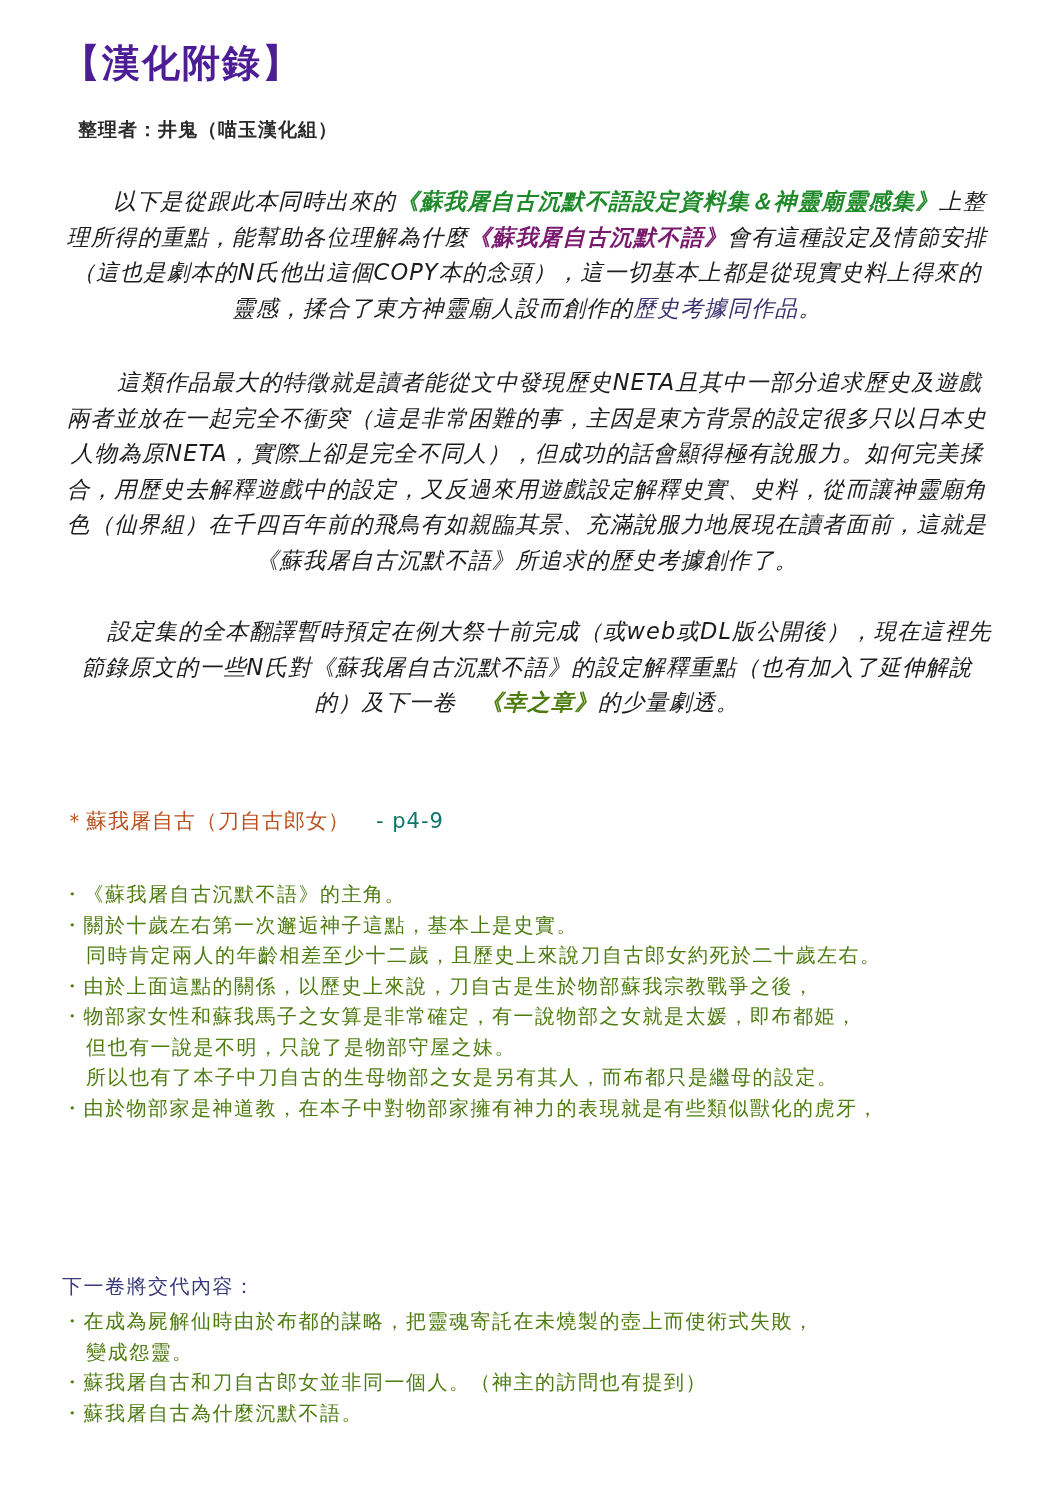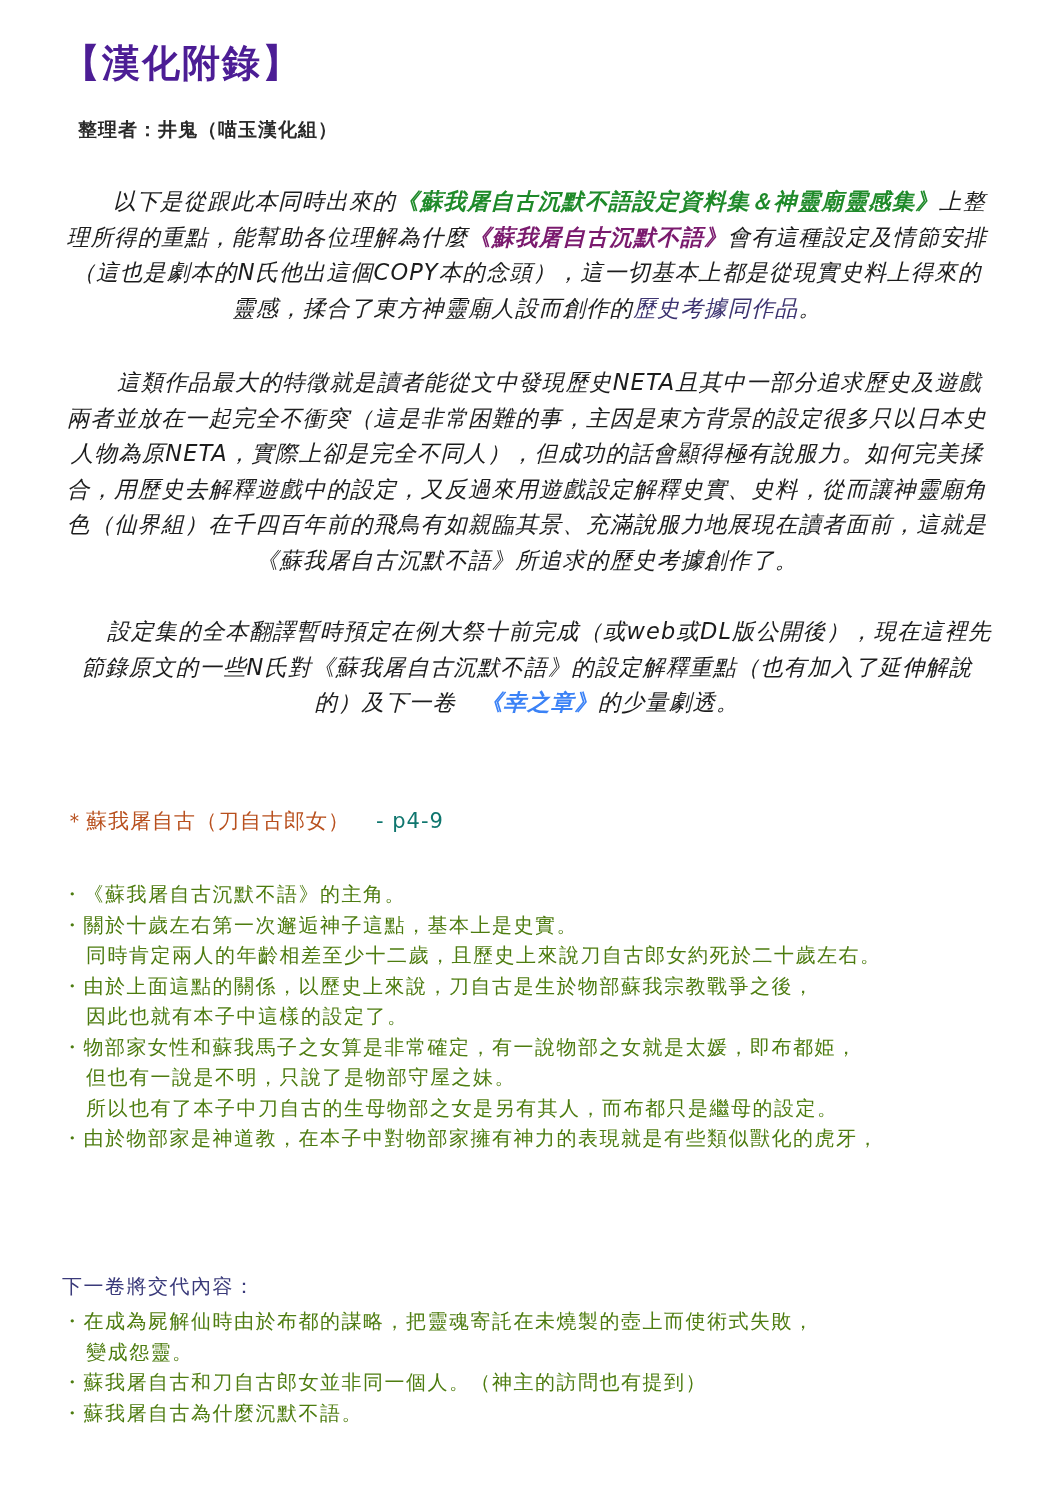--- a/index.html
+++ b/index.html
@@ -47,21 +47,21 @@
       margin: 0;
       text-indent: 2em;
       text-align: center;
     }
     #para1 { top: 184px; }
     #para2 { top: 365px; }
     #para3 { top: 614px; }
     .hl-green  { color: #1f8a2a; font-weight: bold; }
     .hl-purple { color: #7a1a6e; font-weight: bold; }
     .hl-indigo { color: #3c3370; }
-    .hl-teal   { color: #3b82f6; font-weight: bold; margin-left: 24px; }
+    .hl-teal   { color: #4d7c0f; font-weight: bold; margin-left: 24px; }
 
     .section-heading {
       position: absolute;
       left: 64px;
       top: 807px;
       font-size: 21px;
       color: #b8501e;
       letter-spacing: 1px;
     }
     .section-heading .pages {
@@ -114,21 +114,20 @@
 
 <div class="section-heading">
   <span>＊蘇我屠自古（刀自古郎女）</span><span class="pages">- p4-9</span>
 </div>
 
 <div class="bullets" id="notes">
   <div class="line">・《蘇我屠自古沉默不語》的主角。</div>
   <div class="line">・關於十歲左右第一次邂逅神子這點，基本上是史實。</div>
   <div class="line indent">同時肯定兩人的年齡相差至少十二歲，且歷史上來說刀自古郎女約死於二十歲左右。</div>
   <div class="line">・由於上面這點的關係，以歷史上來說，刀自古是生於物部蘇我宗教戰爭之後，</div>
-  <div class="line indent">因此也就有本子中這樣的設定了。</div>
   <div class="line">・物部家女性和蘇我馬子之女算是非常確定，有一說物部之女就是太媛，即布都姫，</div>
   <div class="line indent">但也有一說是不明，只說了是物部守屋之妹。</div>
   <div class="line indent">所以也有了本子中刀自古的生母物部之女是另有其人，而布都只是繼母的設定。</div>
   <div class="line">・由於物部家是神道教，在本子中對物部家擁有神力的表現就是有些類似獸化的虎牙，</div>
 </div>
 
 <div class="next-heading">下一卷將交代內容：</div>
 
 <div class="bullets" id="next-list">
   <div class="line">・在成為屍解仙時由於布都的謀略，把靈魂寄託在未燒製的壺上而使術式失敗，</div>

